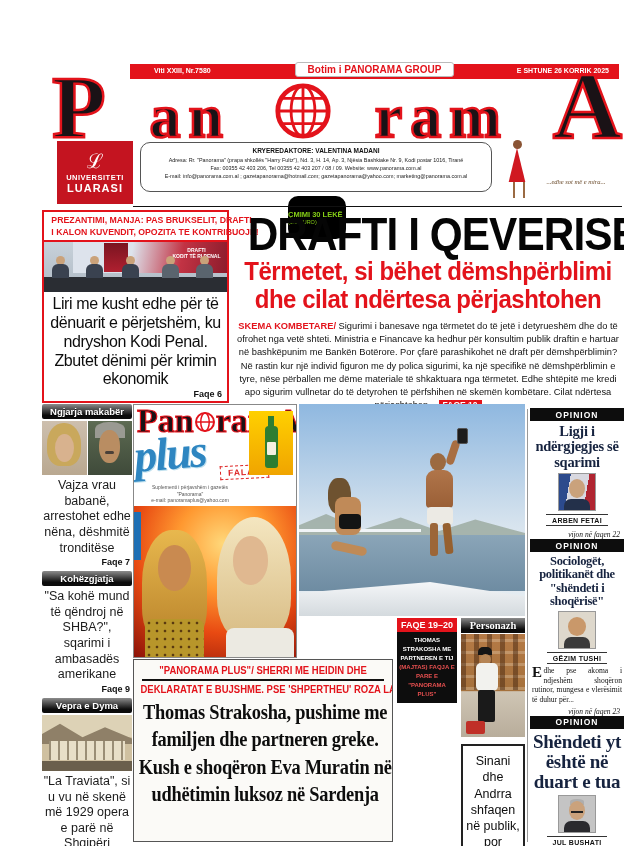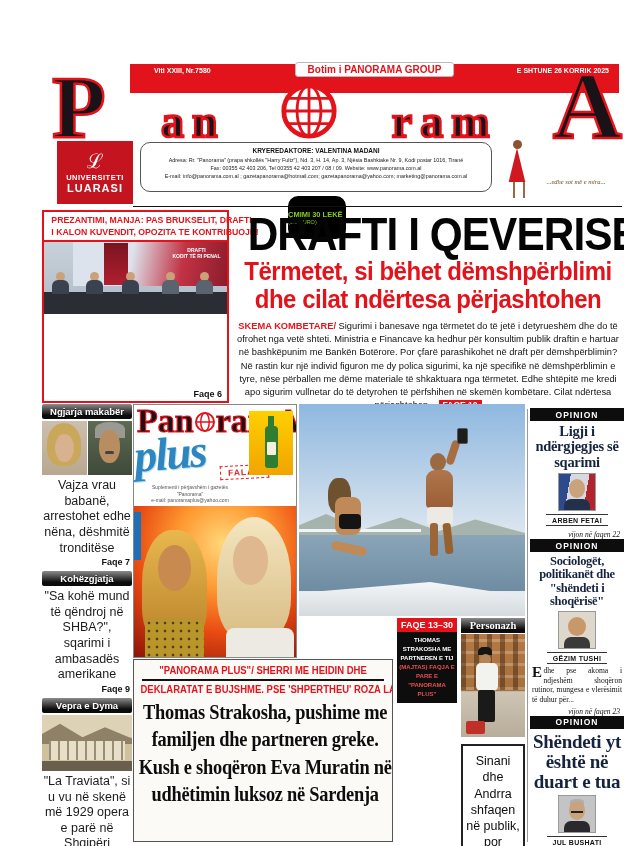--- a/index.html
+++ b/index.html
@@ -1,31 +1,31 @@
 <!DOCTYPE html>
 <html><head>
 <meta charset="utf-8">
 <style>
   html,body{margin:0;padding:0;background:#e8e8e8;}
   .page{position:relative;width:624px;height:846px;background:#fff;margin:0 auto;
         font-family:"Liberation Sans",sans-serif;overflow:hidden;color:#111;}
 
   
-  .topbar{position:absolute;left:130px;top:64px;width:489px;height:29px;background:#e3131b;}
+  .topbar{position:absolute;left:130px;top:64px;width:489px;height:15px;background:#e3131b;}
   .topbar .edition{position:absolute;left:24px;top:3px;color:#fff;font-size:7px;font-weight:bold;white-space:nowrap;}
   .topbar .pubbox{position:absolute;left:50%;top:-2px;transform:translateX(-50%);background:#fff;border:1px solid #bbb;
         border-radius:3px;padding:1px 12px;color:#e3131b;font-weight:bold;font-size:10px;white-space:nowrap;}
   .topbar .date{position:absolute;right:10px;top:3px;color:#fff;font-size:7px;font-weight:bold;white-space:nowrap;}
 
   
   .logo{position:absolute;left:52px;top:72px;width:570px;height:68px;display:flex;align-items:flex-end;
         justify-content:space-between;font-family:"Liberation Serif",serif;font-weight:bold;color:#1a1216;
         -webkit-text-stroke:2.5px #e3131b;}
   .logo .lp{font-size:88px;line-height:.74;}
-  .logo .lmid{font-size:46px;line-height:.78;letter-spacing:8px;}
+  .logo .lmid{font-size:62px;line-height:.78;letter-spacing:8px;}
   .logo .la{font-size:96px;line-height:.72;}
   .logo svg{margin-bottom:1px;}
 
   
   .uni{position:absolute;left:57px;top:141px;width:76px;height:63px;background:#c41420;color:#fff;
        text-align:center;display:flex;flex-direction:column;justify-content:center;}
   .uni .mark{font-family:"DejaVu Serif",serif;font-size:20px;line-height:1;}
   .uni .u1{font-size:7.5px;font-weight:bold;letter-spacing:.5px;margin-top:2px;}
   .uni .u2{font-size:11px;font-weight:bold;letter-spacing:1px;}
 
@@ -298,20 +298,21 @@
         </span>
       <span class="panelist lt" style="left:118px">
           <i></i>
           <b></b>
         </span>
       <span class="panelist lt" style="left:152px">
           <i></i>
           <b></b>
         </span>
     </div>
+    <div class="lead-head">Liri me kusht edhe për të dënuarit e përjetshëm, ku ndryshon Kodi Penal. Zbutet dënimi për krimin ekonomik</div>
     <div class="lead-page">Faqe 6</div>
   </div>
 
   <div class="main">
     <div class="main-h1">DRAFTI I QEVERISE</div>
     <div class="main-sub">Tërmetet, si bëhet dëmshpërblimi</div>
     <div class="main-sub">dhe cilat ndërtesa përjashtohen</div>
     <div class="main-body">
       <span class="leadin">SKEMA KOMBETARE/</span>
       <span>Sigurimi i banesave nga tërmetet do të jetë i detyrueshëm dhe do të ofrohet nga vetë shteti. Ministria e Financave ka hedhur për konsultim publik draftin e hartuar në bashkëpunim me Bankën Botërore. Por çfarë parashikohet në draft për dëmshpërblimin? Në rastin kur një individ figuron me dy polica sigurimi, ka një specifikë në dëmshpërblimin e tyre, nëse përballen me dëme materiale të shkaktuara nga tërmetet. Edhe shtëpitë me kredi apo sigurim vullnetar do të detyrohen të përfshihen në skemën kombëtare. Cilat ndërtesa përjashtohen...</span>
@@ -401,21 +402,21 @@
   </div>
 
   <div class="story">
     <div class="story-k1">"PANORAMA PLUS"/ SHERRI ME HEIDIN DHE</div>
     <div class="story-rule"></div>
     <div class="story-k2">DEKLARATAT E BUJSHME. PSE 'SHPERTHEU' ROZA LATI</div>
     <div class="story-head">Thomas Strakosha, pushime me familjen dhe partneren greke. Kush e shoqëron Eva Muratin në udhëtimin luksoz në Sardenja</div>
   </div>
 
   <div class="fbadge">
-    <div class="fbadge-top">FAQE 13–30</div>
+    <div class="fbadge-top">FAQE 19–20</div>
     <div class="fbadge-body">
       <span>THOMAS STRAKOSHA ME PARTNEREN E TIJ</span>
       <span class="redpart">(MAJTAS) FAQJA E PARE E "PANORAMA PLUS"</span>
     </div>
   </div>
 
   <div class="pers">
     <div class="pers-h">Personazh</div>
     <div class="pers-photo">
       <div class="pers-bldg"></div>

